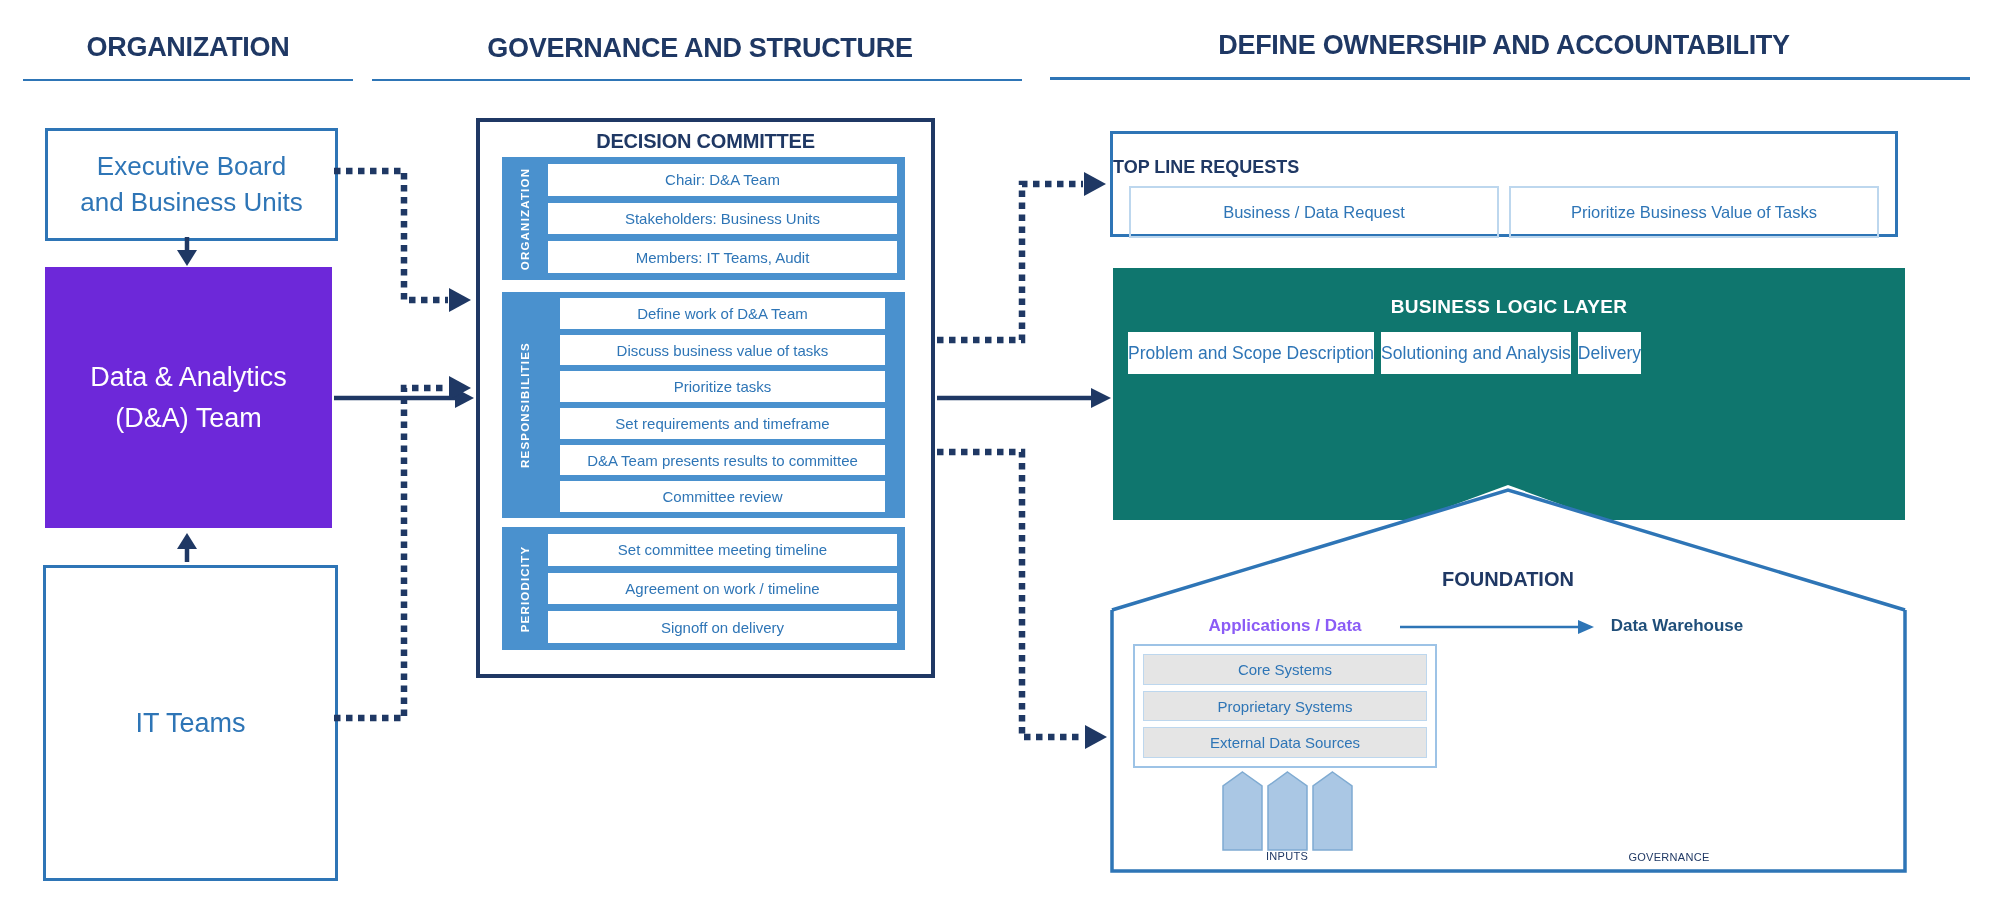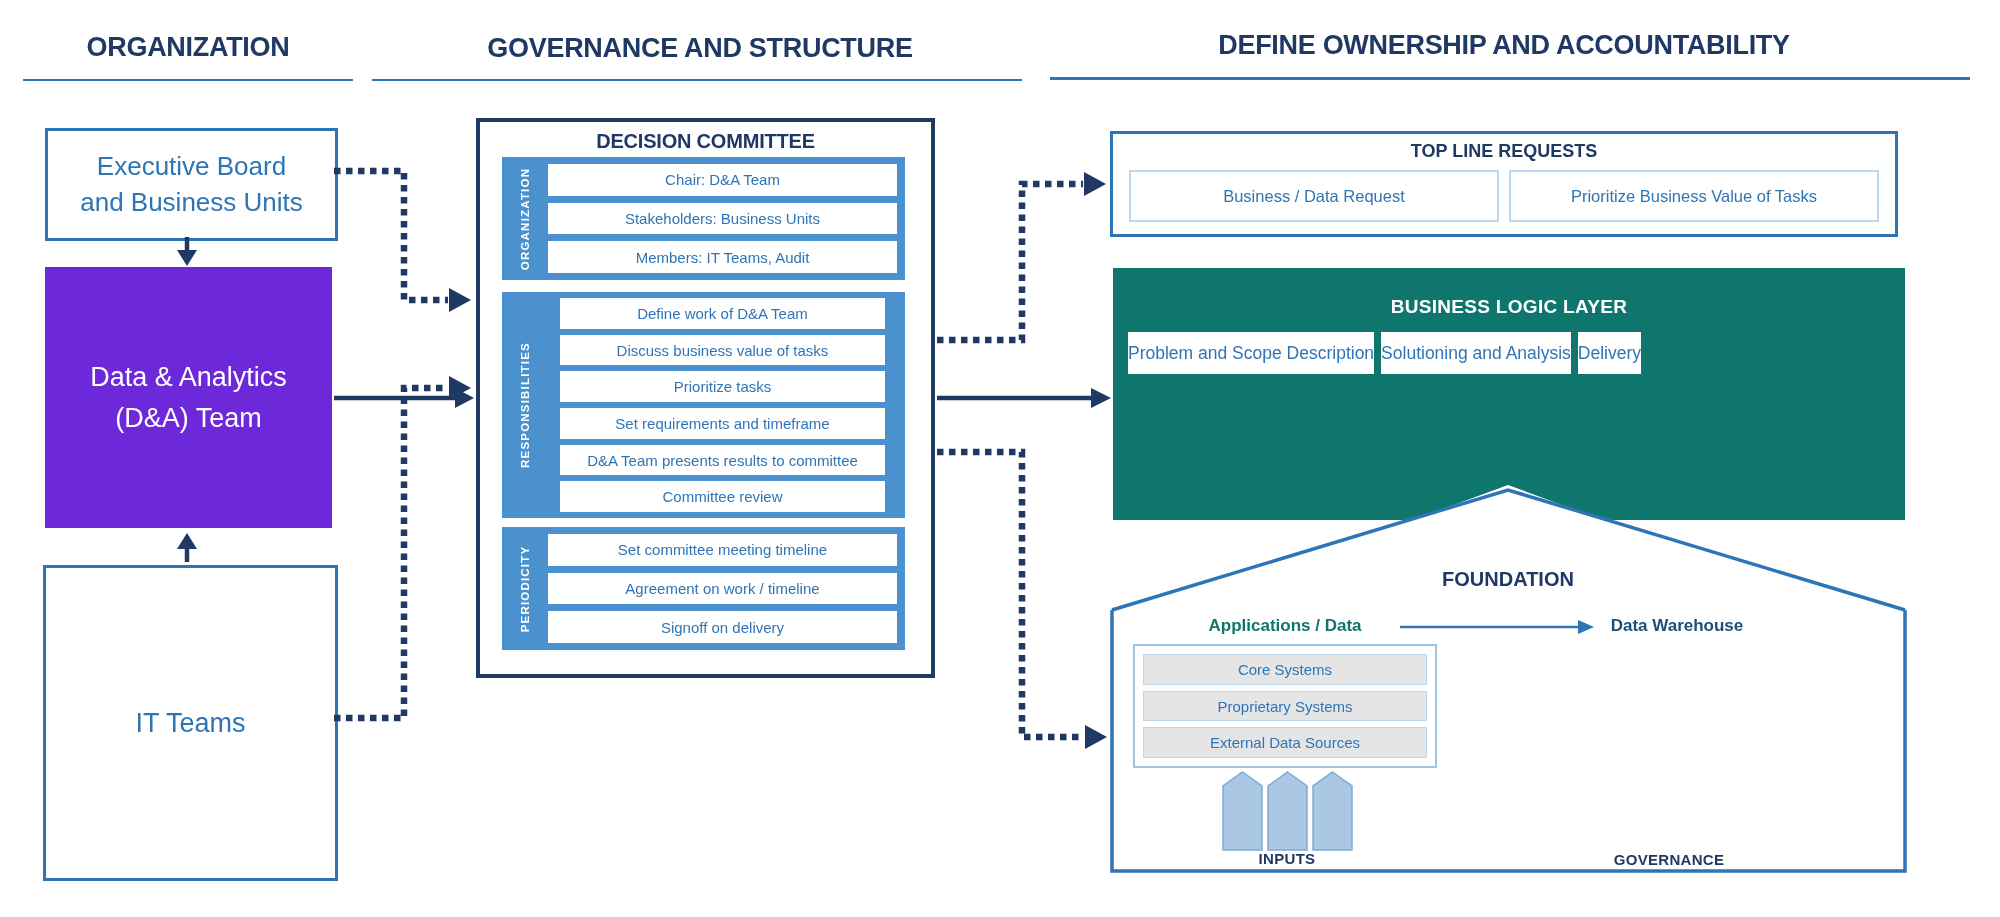--- a/index.html
+++ b/index.html
@@ -50,21 +50,21 @@
   }
   .dc-row{
     flex:1;background:#fff;color:#2e75b6;font-size:15px;
     display:flex;align-items:center;justify-content:center;text-align:center;
   }
   
   .tlr-box{
     position:absolute;left:1110px;top:131px;width:788px;height:106px;
     border:3px solid #2e75b6;background:#fff;box-sizing:border-box;
   }
-  .tlr-title{margin-top:7px;text-align:center;color:#1f3864;font-weight:bold;font-size:18px;}
+  .tlr-title{margin-top:23px;text-align:left;color:#1f3864;font-weight:bold;font-size:18px;}
   .tlr-rows{display:flex;gap:10px;margin:8px 16px 0 16px;}
   .tlr-item{
     flex:1;height:52px;border:2px solid #bdd7ee;box-sizing:border-box;
     display:flex;align-items:center;justify-content:center;
     color:#2e75b6;font-size:16.5px;
   }
   
   .bll-box{
     position:absolute;left:1113px;top:268px;width:792px;height:252px;background:#0f766e;
   }
@@ -93,21 +93,21 @@
   }
   .input-arrow-label{
     position:absolute;display:flex;align-items:center;justify-content:center;
   }
   .input-arrow-label span{
     transform:rotate(-90deg);white-space:nowrap;color:#fff;font-style:italic;
     font-size:11px;font-weight:bold;
   }
   .small-caption{
     position:absolute;width:200px;text-align:center;color:#1f3864;
-    font-weight:bold;font-size:15px;letter-spacing:0.3px;
+    font-weight:normal;font-size:11px;letter-spacing:0.3px;
   }
   svg.overlay{position:absolute;left:0;top:0;pointer-events:none;z-index:5;}
 </style>
 </head>
 <body>
 
 <div class="canvas">
 
   <div class="col-header" style="left:22px;top:32px;width:332px;">ORGANIZATION</div>
   <div class="col-underline" style="left:23px;top:79px;width:330px;"></div>
@@ -183,21 +183,21 @@
     <div class="bll-title">BUSINESS LOGIC LAYER</div>
     <div class="bll-rows">
       <div class="bll-row">Problem and Scope Description</div>
       <div class="bll-row">Solutioning and Analysis</div>
       <div class="bll-row">Delivery</div>
     </div>
   </div>
 
   <div class="foundation-title">FOUNDATION</div>
 
-  <div class="fnd-heading" style="left:1135px;top:616px;width:300px;color:#0f766e;">Applications / Data</div>
+  <div class="fnd-heading" style="left:1135px;top:616px;width:300px;color:#8b5cf6;">Applications / Data</div>
   <div class="fnd-heading" style="left:1527px;top:616px;width:300px;color:#1f4e79;">Data Warehouse</div>
 
   <div class="group-box" style="left:1133px;top:644px;width:304px;height:124px;">
     <div class="group-row">Core Systems</div>
     <div class="group-row">Proprietary Systems</div>
     <div class="group-row">External Data Sources</div>
   </div>
 
 
   <div class="input-arrow-label" style="left:1223px;top:782px;width:39px;height:66px;">

